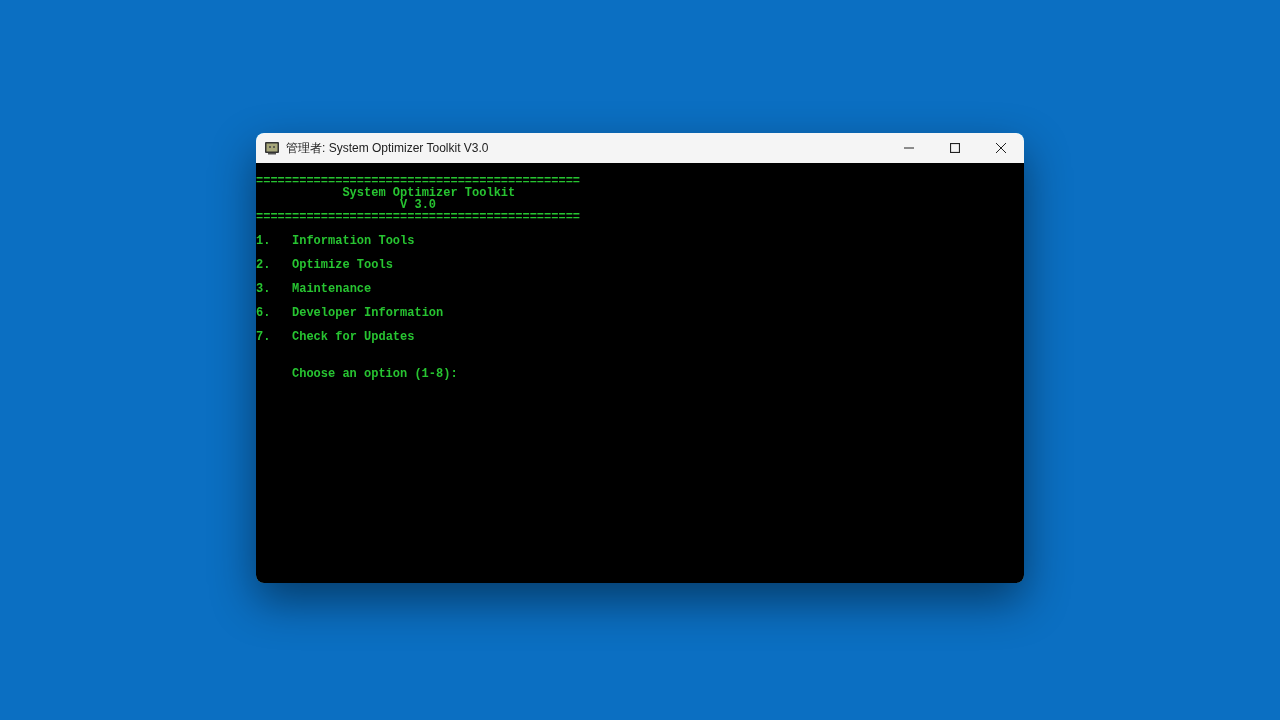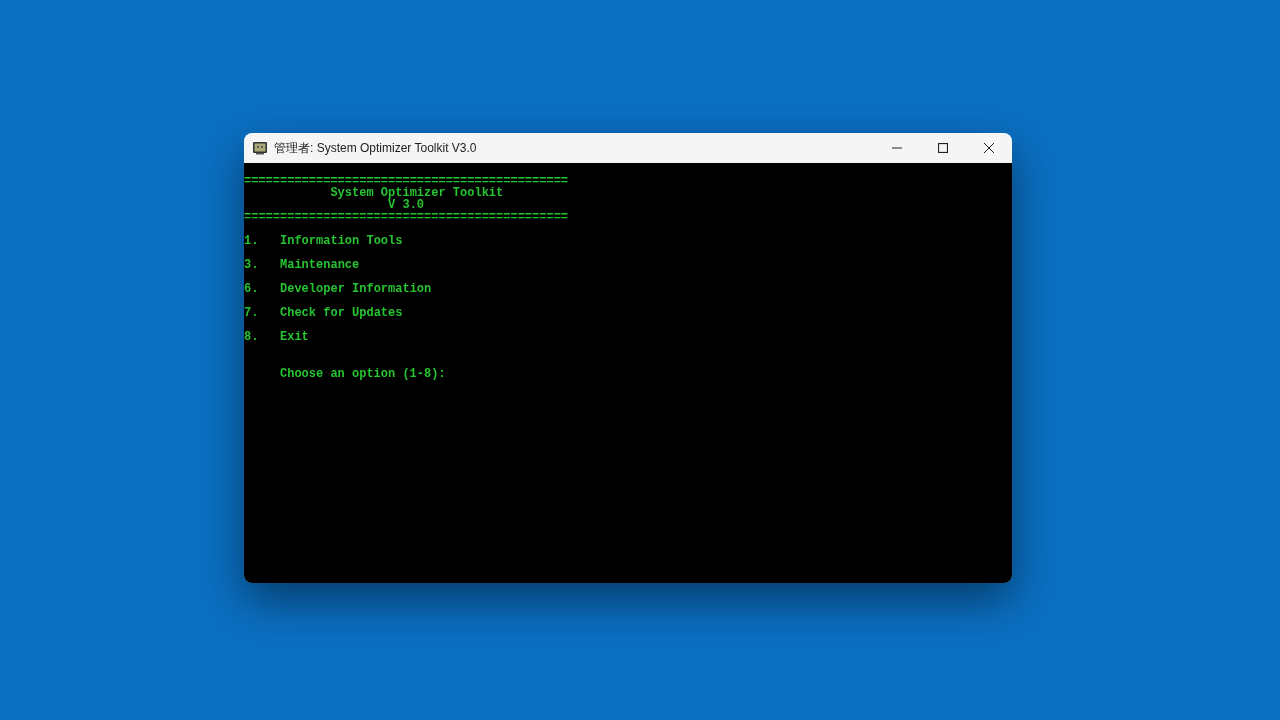--- a/index.html
+++ b/index.html
@@ -7,21 +7,21 @@
     padding: 0;
     width: 1280px;
     height: 720px;
     background: #0b6fc2;
     font-family: "Segoe UI", Arial, sans-serif;
     overflow: hidden;
   }
 
   .window {
     position: absolute;
-    left: 244px;
+    left: 256px;
     top: 133px;
     width: 768px;
     height: 450px;
     background: #7dd3fc;
     border-radius: 8px;
     box-shadow: 0 18px 45px rgba(0,0,0,0.45);
     overflow: hidden;
   }
 
   .titlebar {
@@ -154,21 +154,21 @@
     </div>
   </div>
 
   <div class="terminal">
 <span class="term-line">=============================================</span>
 <span class="term-line">            System Optimizer Toolkit</span>
 <span class="term-line">                    V 3.0</span>
 <span class="term-line">=============================================</span>
 <span class="term-line"> </span>
 <span class="menu-entry"><span class="idx">1</span><span class="sep">.   </span><span class="lbl">Information Tools</span></span>
+<span class="menu-entry"><span class="idx">2</span><span class="sep">.   </span><span class="lbl">Optimize Tools</span></span>
 <span class="menu-entry"><span class="idx">3</span><span class="sep">.   </span><span class="lbl">Maintenance</span></span>
 <span class="menu-entry"><span class="idx">6</span><span class="sep">.   </span><span class="lbl">Developer Information</span></span>
 <span class="menu-entry"><span class="idx">7</span><span class="sep">.   </span><span class="lbl">Check for Updates</span></span>
-<span class="menu-entry"><span class="idx">8</span><span class="sep">.   </span><span class="lbl">Exit</span></span>
 <span class="term-line"> </span>
 <span class="prompt-line">Choose an option (1-8):</span><input class="prompt-input" style="">
   </div>
 
 </div>
 
 </body></html>

